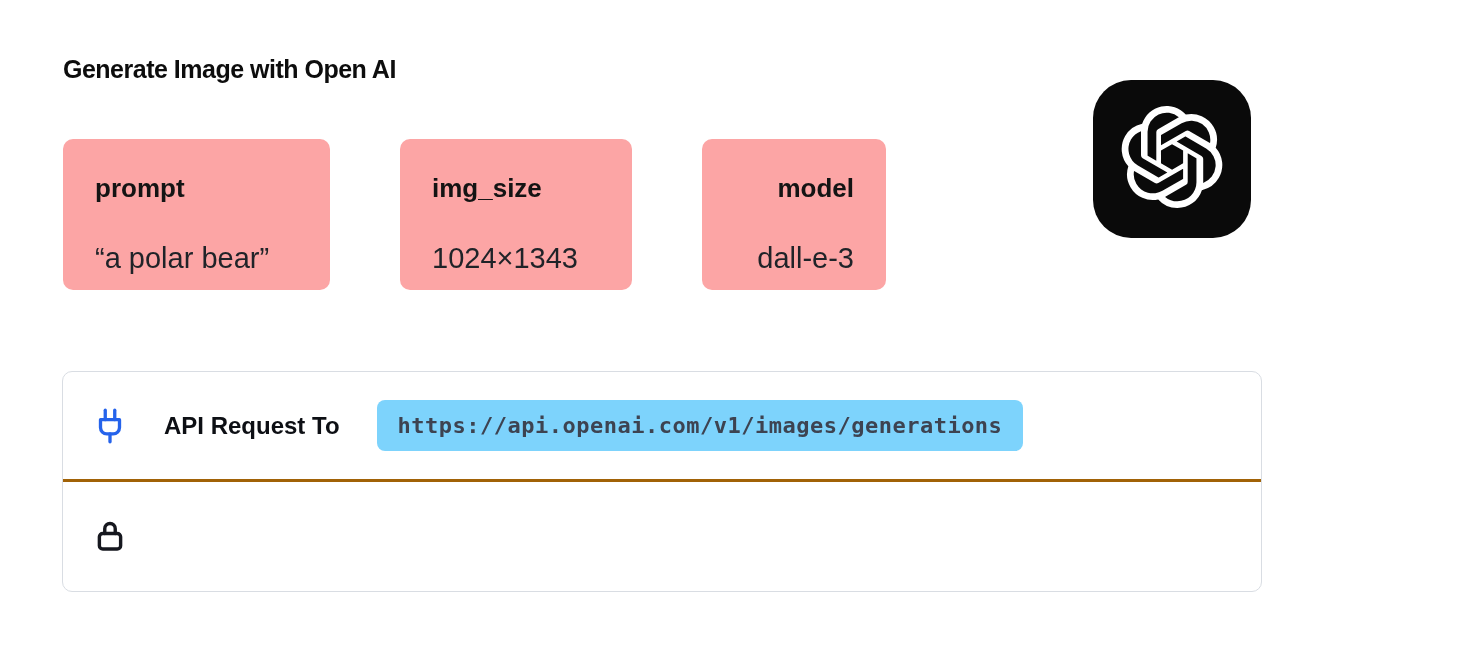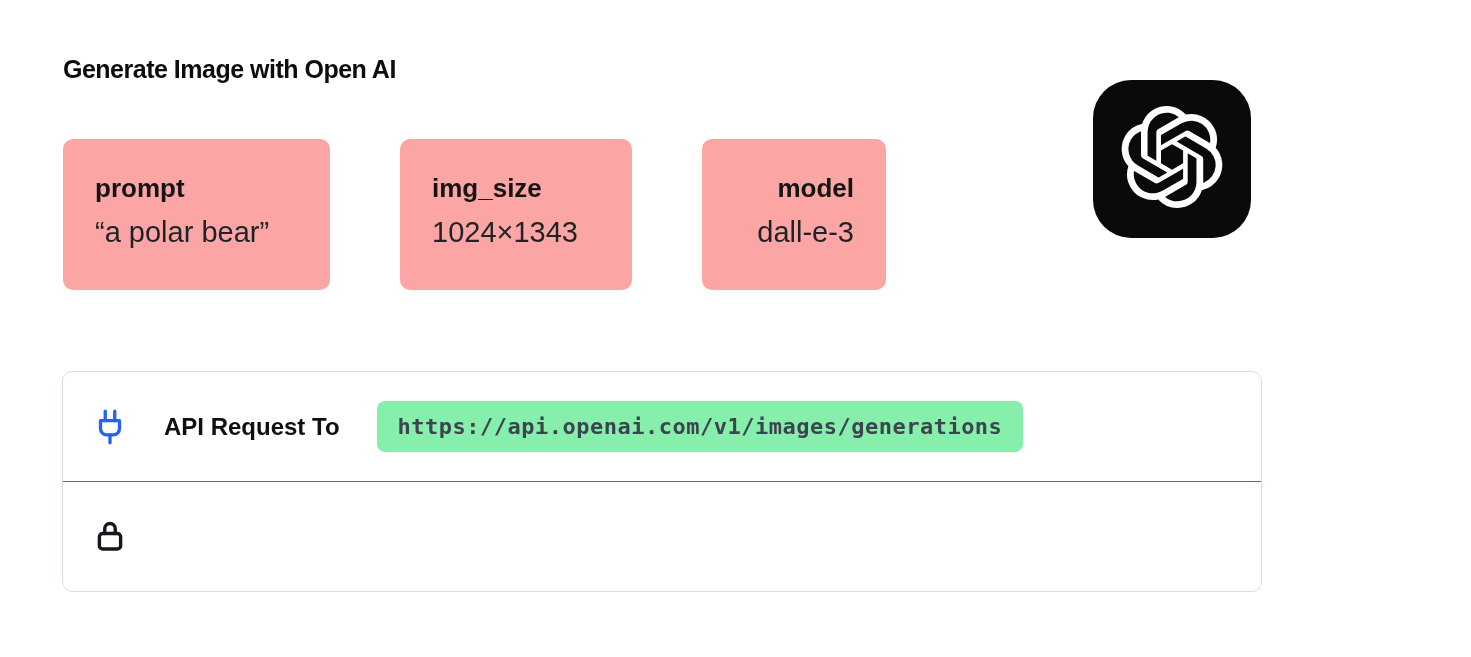--- a/index.html
+++ b/index.html
@@ -16,46 +16,46 @@
     display: flex; gap: 70px;
   }
   .param-card {
     background: #fca5a5; border-radius: 10px;
     height: 151px; padding: 34px 32px 0 32px;
   }
   .param-card.card-0 { width: 267px; }
   .param-card.card-1 { width: 232px; }
   .param-card.card-2 { width: 184px; text-align: right; }
   .param-label { font-size: 26px; font-weight: 700; color: #141414; }
-  .param-value { font-size: 29px; font-weight: 400; color: #1f2328; margin-top: 12px; }
+  .param-value { font-size: 29px; font-weight: 400; color: #1f2328; margin-top: 38px; }
 
   .openai-logo {
     position: absolute; left: 1093px; top: 80px;
     width: 158px; height: 158px; border-radius: 38px;
     background: #0a0a0a; display: flex; align-items: center; justify-content: center;
   }
   .openai-logo svg { width: 102px; height: 102px; }
 
   .request-panel {
     position: absolute; left: 62px; top: 371px;
     width: 1200px; height: 221px;
     background: #ffffff; border: 1px solid #d9dde3; border-radius: 10px;
   }
   .panel-row {
     height: 110px; display: flex; align-items: center;
     padding-left: 27px;
   }
-  .panel-row.first { border-bottom: 1px solid #a16207; }
+  .panel-row.first { border-bottom: 3px solid #a16207; }
   .row-icon { width: 40px; display: flex; justify-content: center; flex: 0 0 auto; }
   .row-label {
     font-size: 24px; font-weight: 700; color: #0d0f14;
     margin-left: 34px; flex: 0 0 auto;
   }
   .code-chip {
-    background: #86efac; border-radius: 8px;
+    background: #7dd3fc; border-radius: 8px;
     margin-left: 37px; padding: 13px 21px;
     font-family: "DejaVu Sans Mono", monospace;
     font-size: 22px; color: #3d4351; white-space: nowrap;
   }
   .code-chip .code-strong { font-weight: 700; }
   .code-chip.url-chip { font-weight: 600; letter-spacing: 0.5px; }
 </style>
 </head>
 <body>
 

